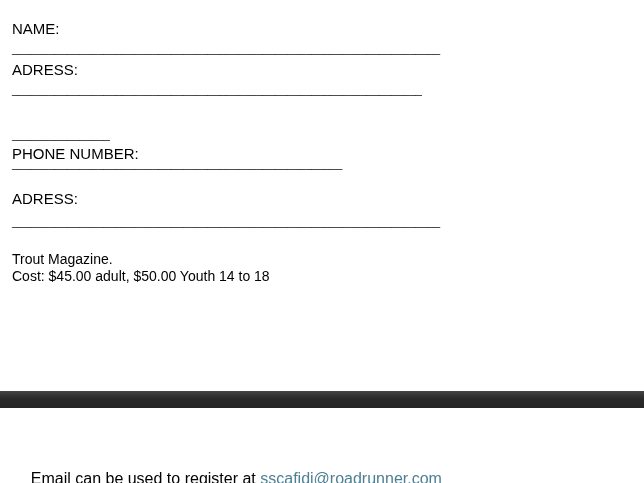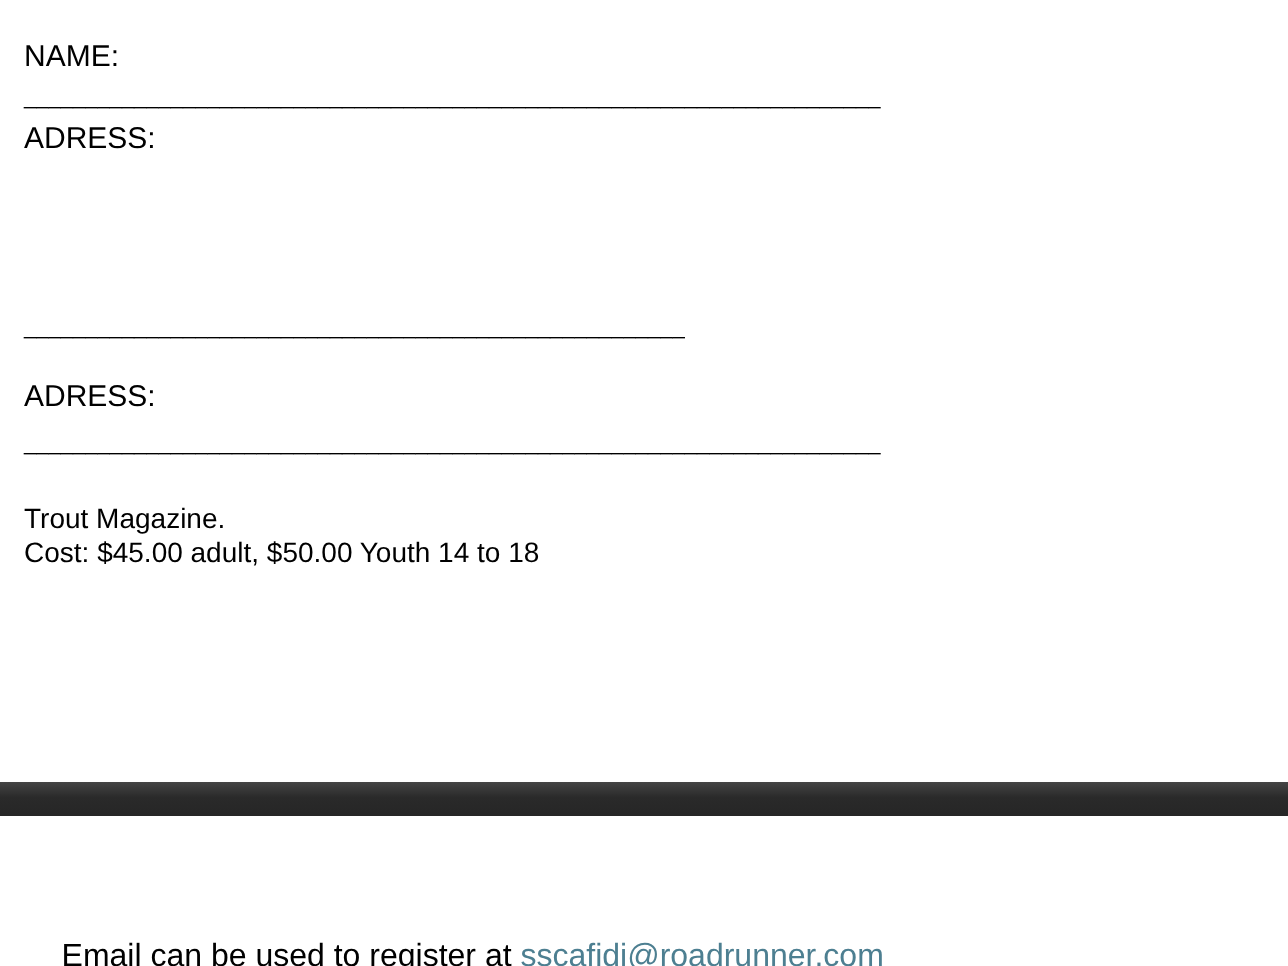--- a/index.html
+++ b/index.html
@@ -62,22 +62,25 @@
 </style>
 </head>
 <body>
 
 <div class="page">
 
   <div class="abs label" style="top:21px">NAME:</div>
   <div class="abs blank-row" style="top:41px">______________________________________________________________________</div>
 
   <div class="abs label" style="top:62px">ADRESS:</div>
+  <div class="abs blank-row" style="top:82px">___________________________________________________________________</div>
 
+  <div class="abs blank-row" style="top:127px">________________</div>
 
+  <div class="abs label" style="top:146px">PHONE NUMBER:</div>
   <div class="abs blank-row" style="top:156px">______________________________________________________</div>
 
   <div class="abs label" style="top:191px">ADRESS:</div>
   <div class="abs blank-row" style="top:214px">______________________________________________________________________</div>
 
   <div class="abs info-line" style="top:251px">Trout Magazine.</div>
   <div class="abs info-line" style="top:268px">Cost: $45.00 adult, $50.00 Youth 14 to 18</div>
 
   <div class="divider-bar"></div>
 

